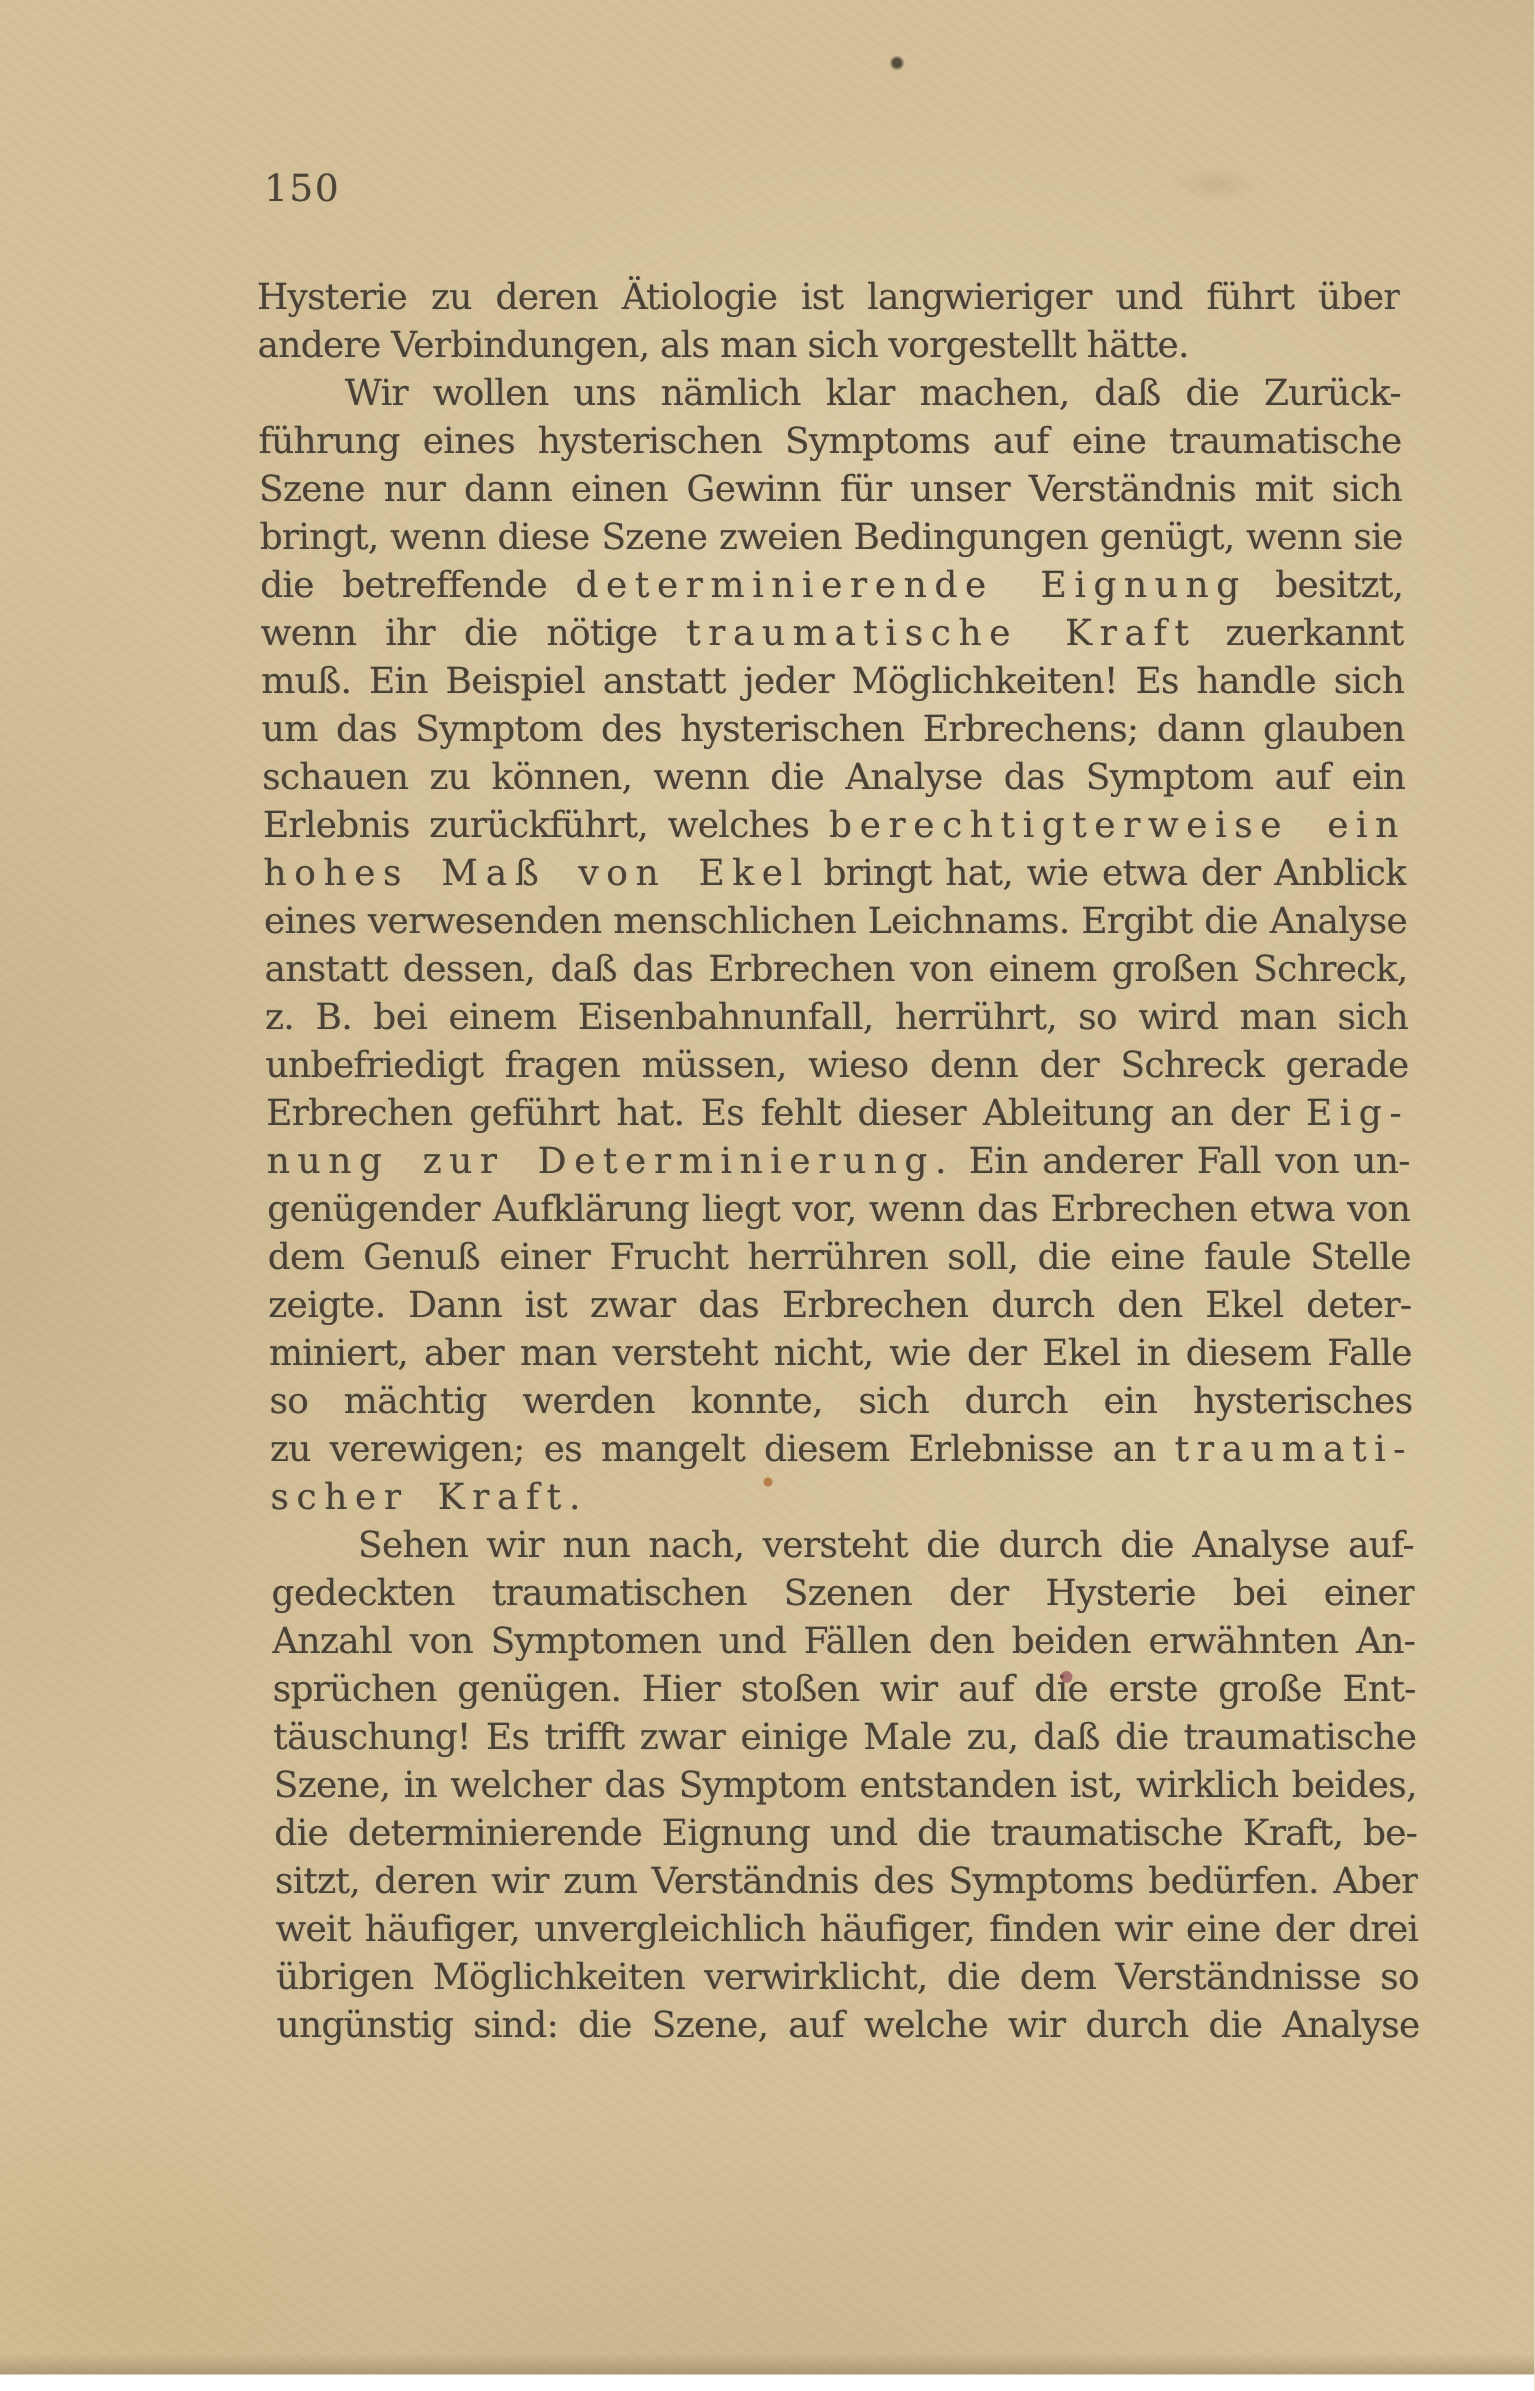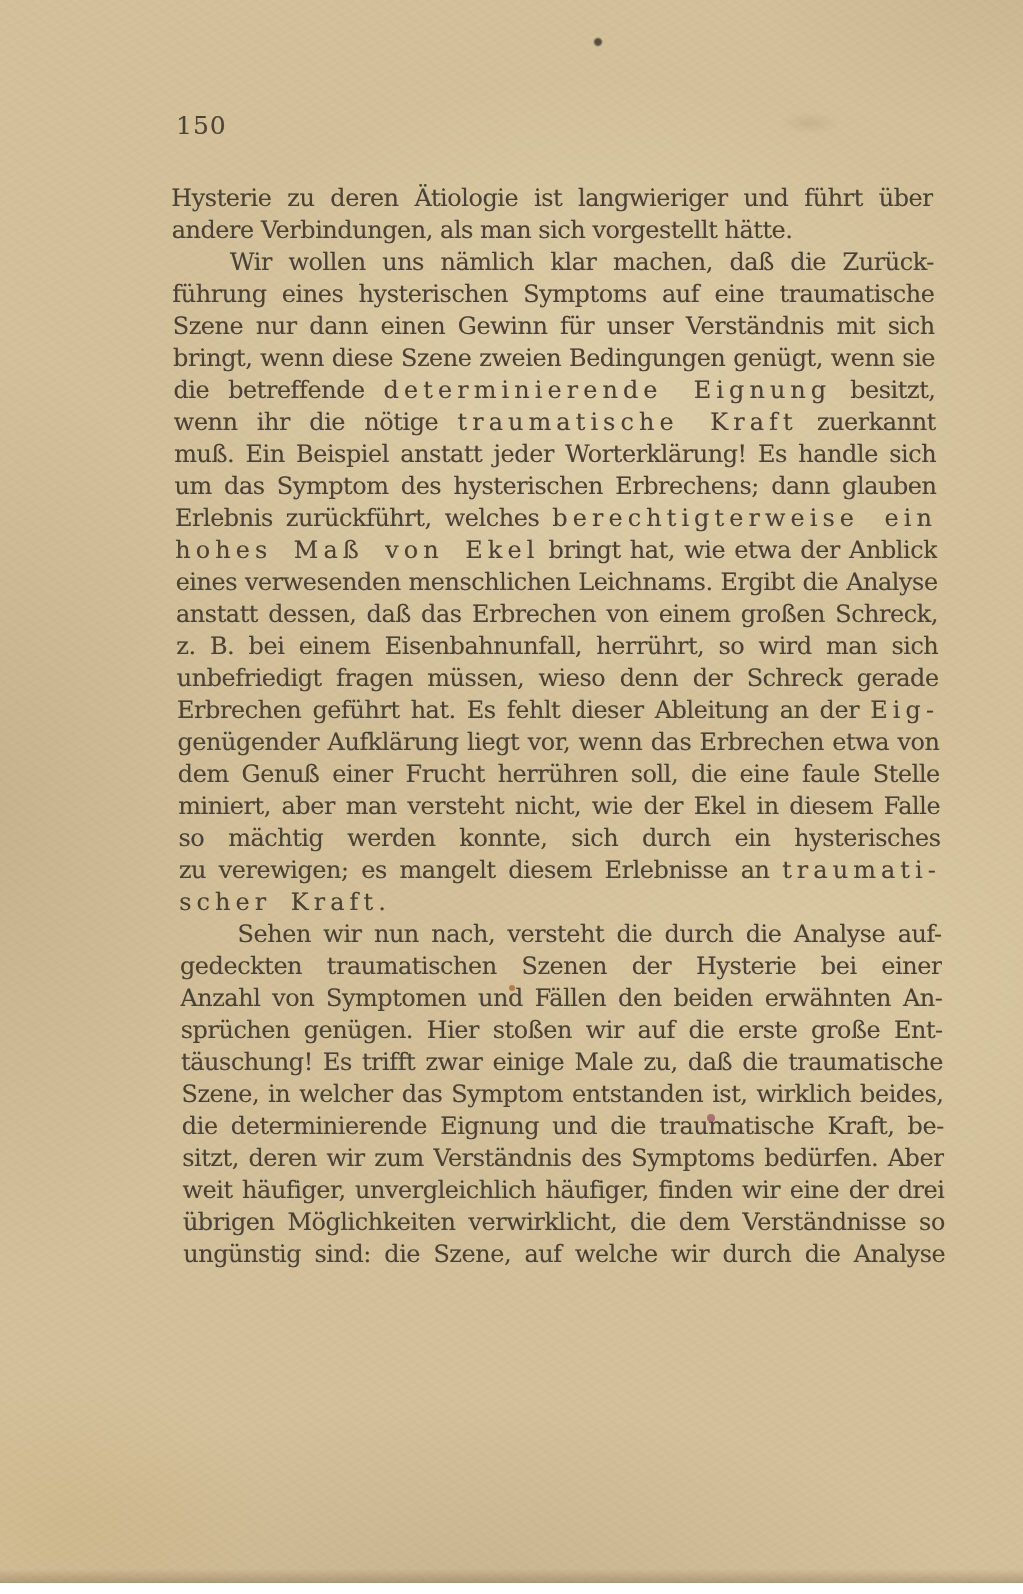--- a/index.html
+++ b/index.html
@@ -93,31 +93,34 @@
   <div class="page-number">150</div>
   <div class="text-block">
       <div class="line jfy"><span>Hysterie zu deren Ätiologie ist langwieriger und führt über</span></div>
       <div class="line"><span>andere Verbindungen, als man sich vorgestellt hätte.</span></div>
       <div class="line jfy ind"><span>Wir wollen uns nämlich klar machen, daß die Zurück-</span></div>
       <div class="line jfy"><span>führung eines hysterischen Symptoms auf eine traumatische</span></div>
       <div class="line jfy"><span>Szene nur dann einen Gewinn für unser Verständnis mit sich</span></div>
       <div class="line jfy"><span>bringt, wenn diese Szene zweien Bedingungen genügt, wenn sie</span></div>
       <div class="line jfy"><span>die betreffende </span><span class="sp">determinierende Eignung</span><span> besitzt, und</span></div>
       <div class="line jfy"><span>wenn ihr die nötige </span><span class="sp">traumatische Kraft</span><span> zuerkannt werden</span></div>
-      <div class="line jfy"><span>muß. Ein Beispiel anstatt jeder Worterklärung! Es handle sich</span></div>
+      <div class="line jfy"><span>muß. Ein Beispiel anstatt jeder Möglichkeiten! Es handle sich</span></div>
       <div class="line jfy"><span>um das Symptom des hysterischen Erbrechens; dann glauben</span></div>
+      <div class="line jfy"><span>schauen zu können, wenn die Analyse das Symptom auf ein</span></div>
       <div class="line jfy"><span>Erlebnis zurückführt, welches </span><span class="sp">berechtigterweise ein</span></div>
       <div class="line jfy"><span class="sp">hohes Maß von Ekel</span><span> bringt hat, wie etwa der Anblick</span></div>
       <div class="line jfy"><span>eines verwesenden menschlichen Leichnams. Ergibt die Analyse</span></div>
       <div class="line jfy"><span>anstatt dessen, daß das Erbrechen von einem großen Schreck,</span></div>
       <div class="line jfy"><span>z. B. bei einem Eisenbahnunfall, herrührt, so wird man sich</span></div>
       <div class="line jfy"><span>unbefriedigt fragen müssen, wieso denn der Schreck gerade zum</span></div>
       <div class="line jfy"><span>Erbrechen geführt hat. Es fehlt dieser Ableitung an der </span><span class="sp">Eig-</span></div>
+      <div class="line jfy"><span class="sp">nung zur Determinierung.</span><span> Ein anderer Fall von un-</span></div>
       <div class="line jfy"><span>genügender Aufklärung liegt vor, wenn das Erbrechen etwa von</span></div>
       <div class="line jfy"><span>dem Genuß einer Frucht herrühren soll, die eine faule Stelle</span></div>
+      <div class="line jfy"><span>zeigte. Dann ist zwar das Erbrechen durch den Ekel deter-</span></div>
       <div class="line jfy"><span>miniert, aber man versteht nicht, wie der Ekel in diesem Falle</span></div>
       <div class="line jfy"><span>so mächtig werden konnte, sich durch ein hysterisches Symptom</span></div>
       <div class="line jfy"><span>zu verewigen; es mangelt diesem Erlebnisse an </span><span class="sp">traumati-</span></div>
       <div class="line"><span class="sp">scher Kraft.</span></div>
       <div class="line jfy ind"><span>Sehen wir nun nach, versteht die durch die Analyse auf-</span></div>
       <div class="line jfy"><span>gedeckten traumatischen Szenen der Hysterie bei einer größeren</span></div>
       <div class="line jfy"><span>Anzahl von Symptomen und Fällen den beiden erwähnten An-</span></div>
       <div class="line jfy"><span>sprüchen genügen. Hier stoßen wir auf die erste große Ent-</span></div>
       <div class="line jfy"><span>täuschung! Es trifft zwar einige Male zu, daß die traumatische</span></div>
       <div class="line jfy"><span>Szene, in welcher das Symptom entstanden ist, wirklich beides,</span></div>

